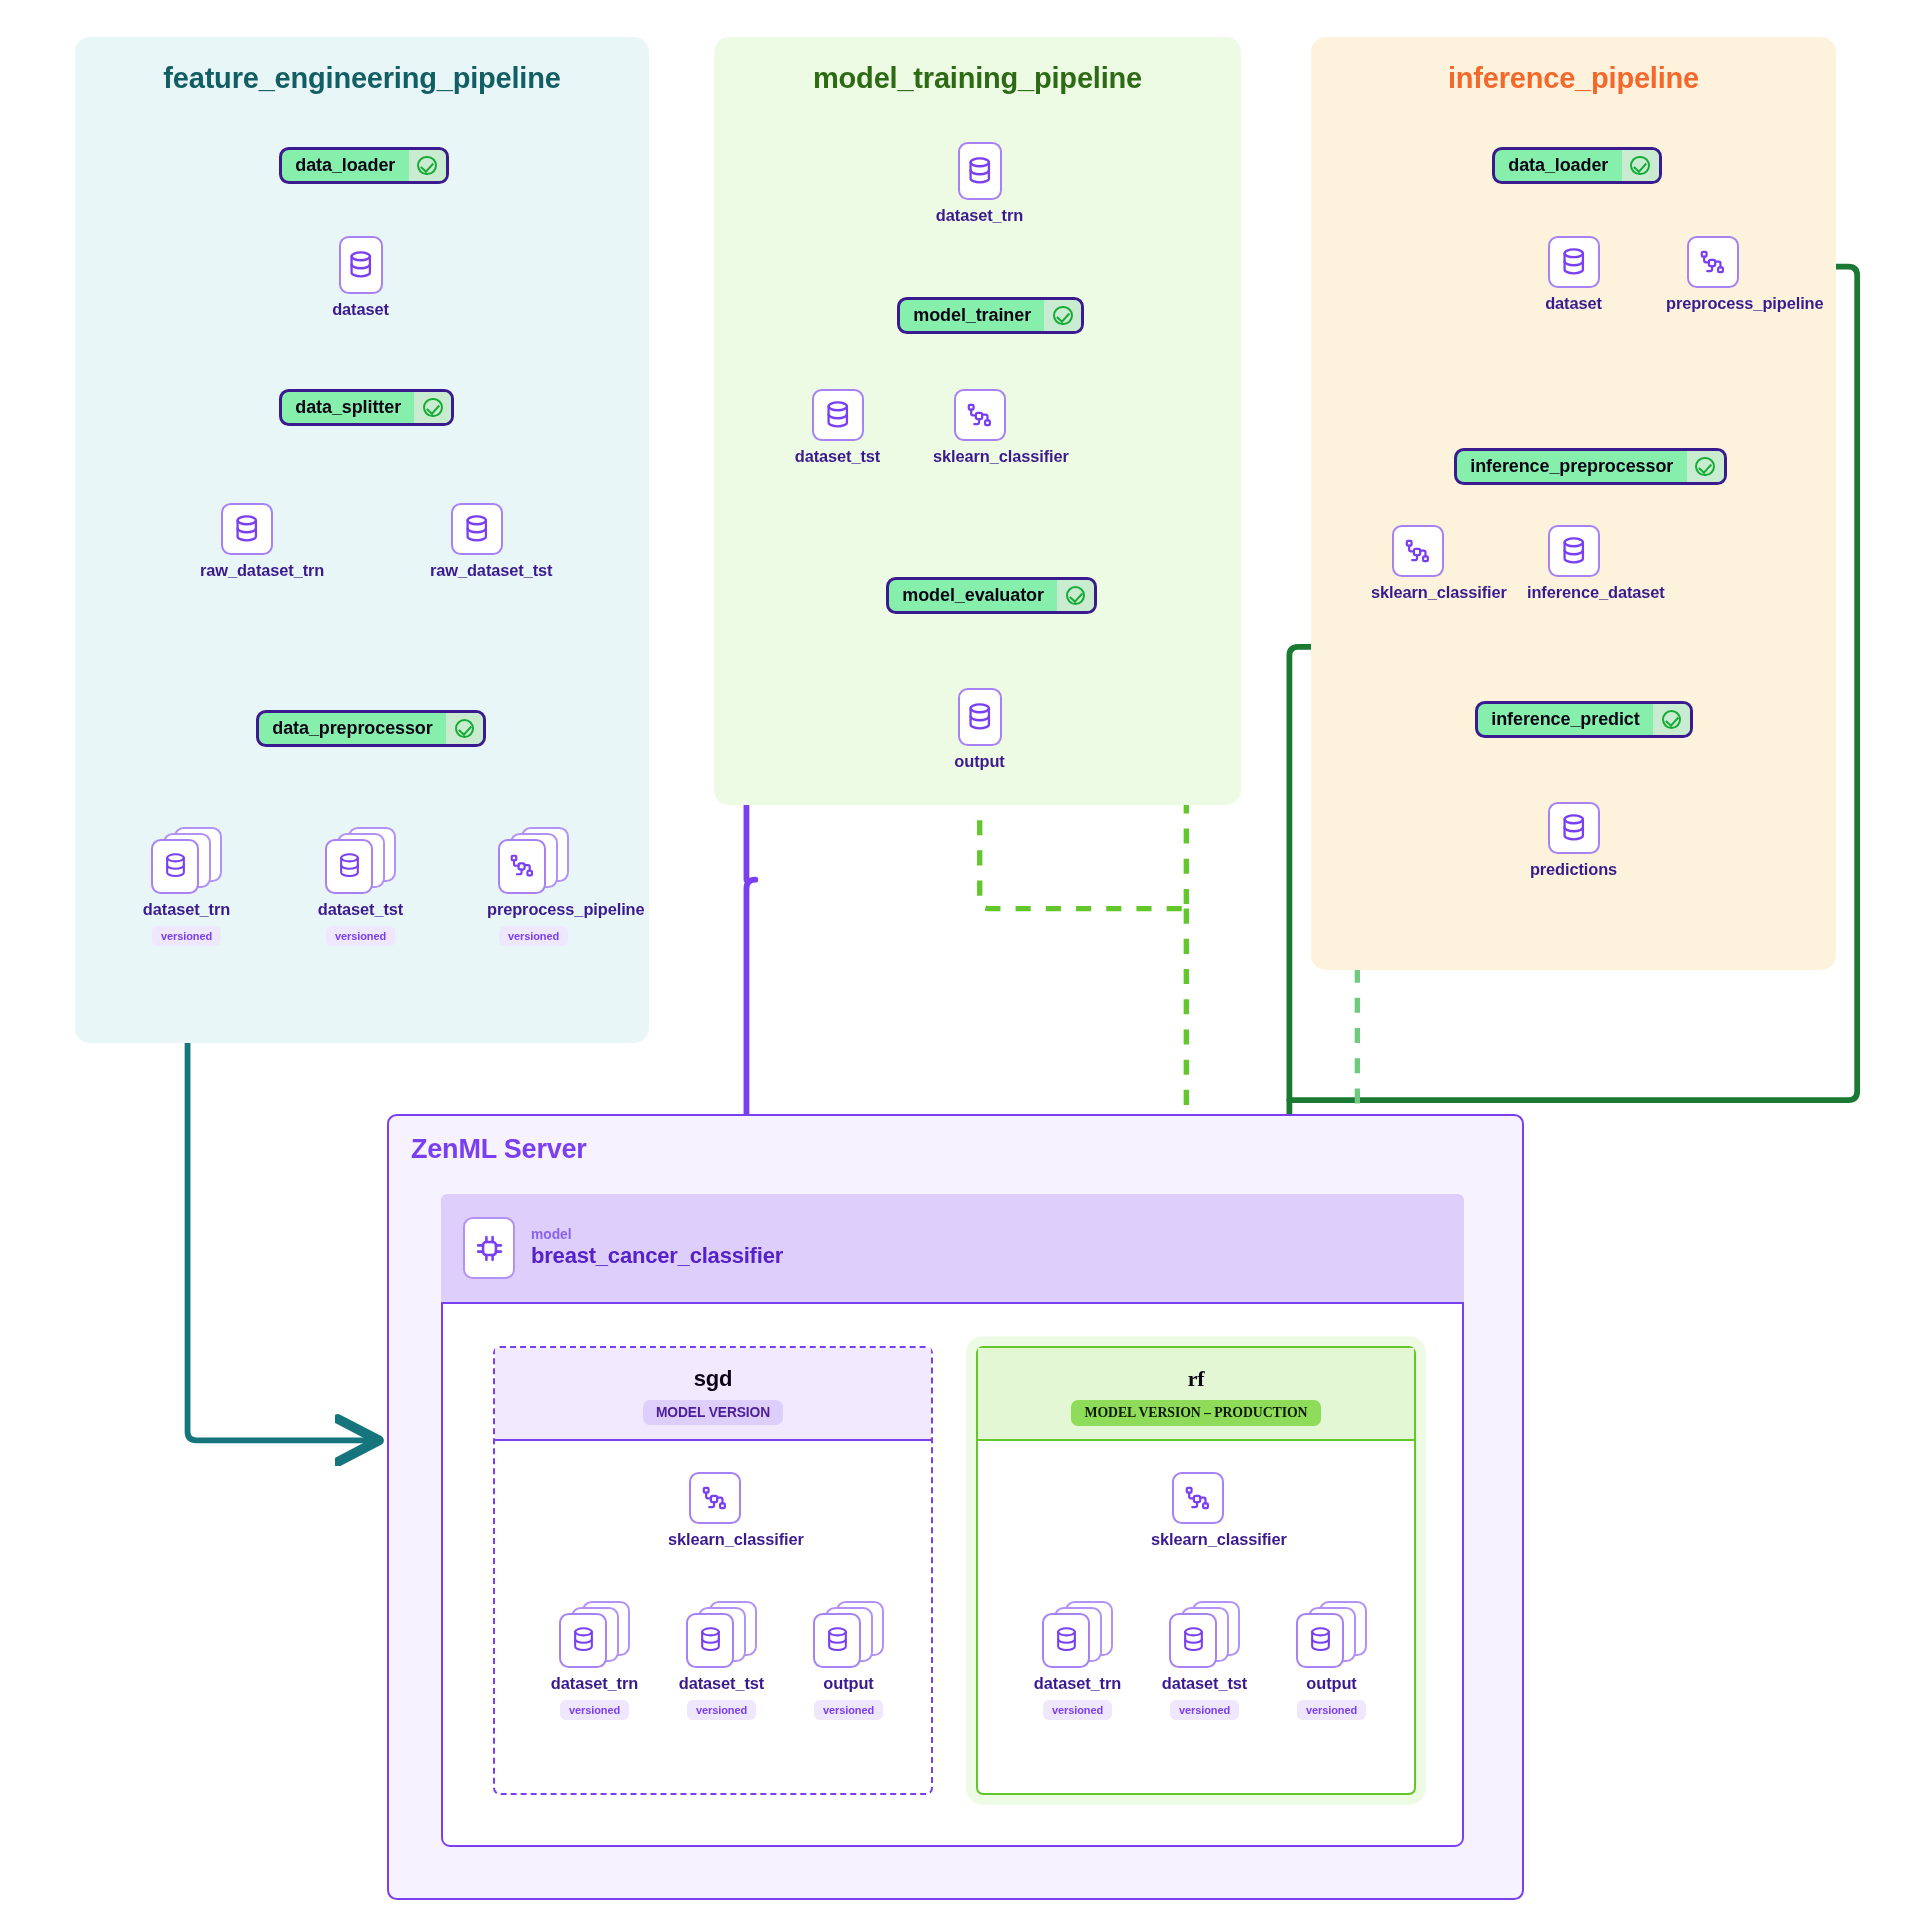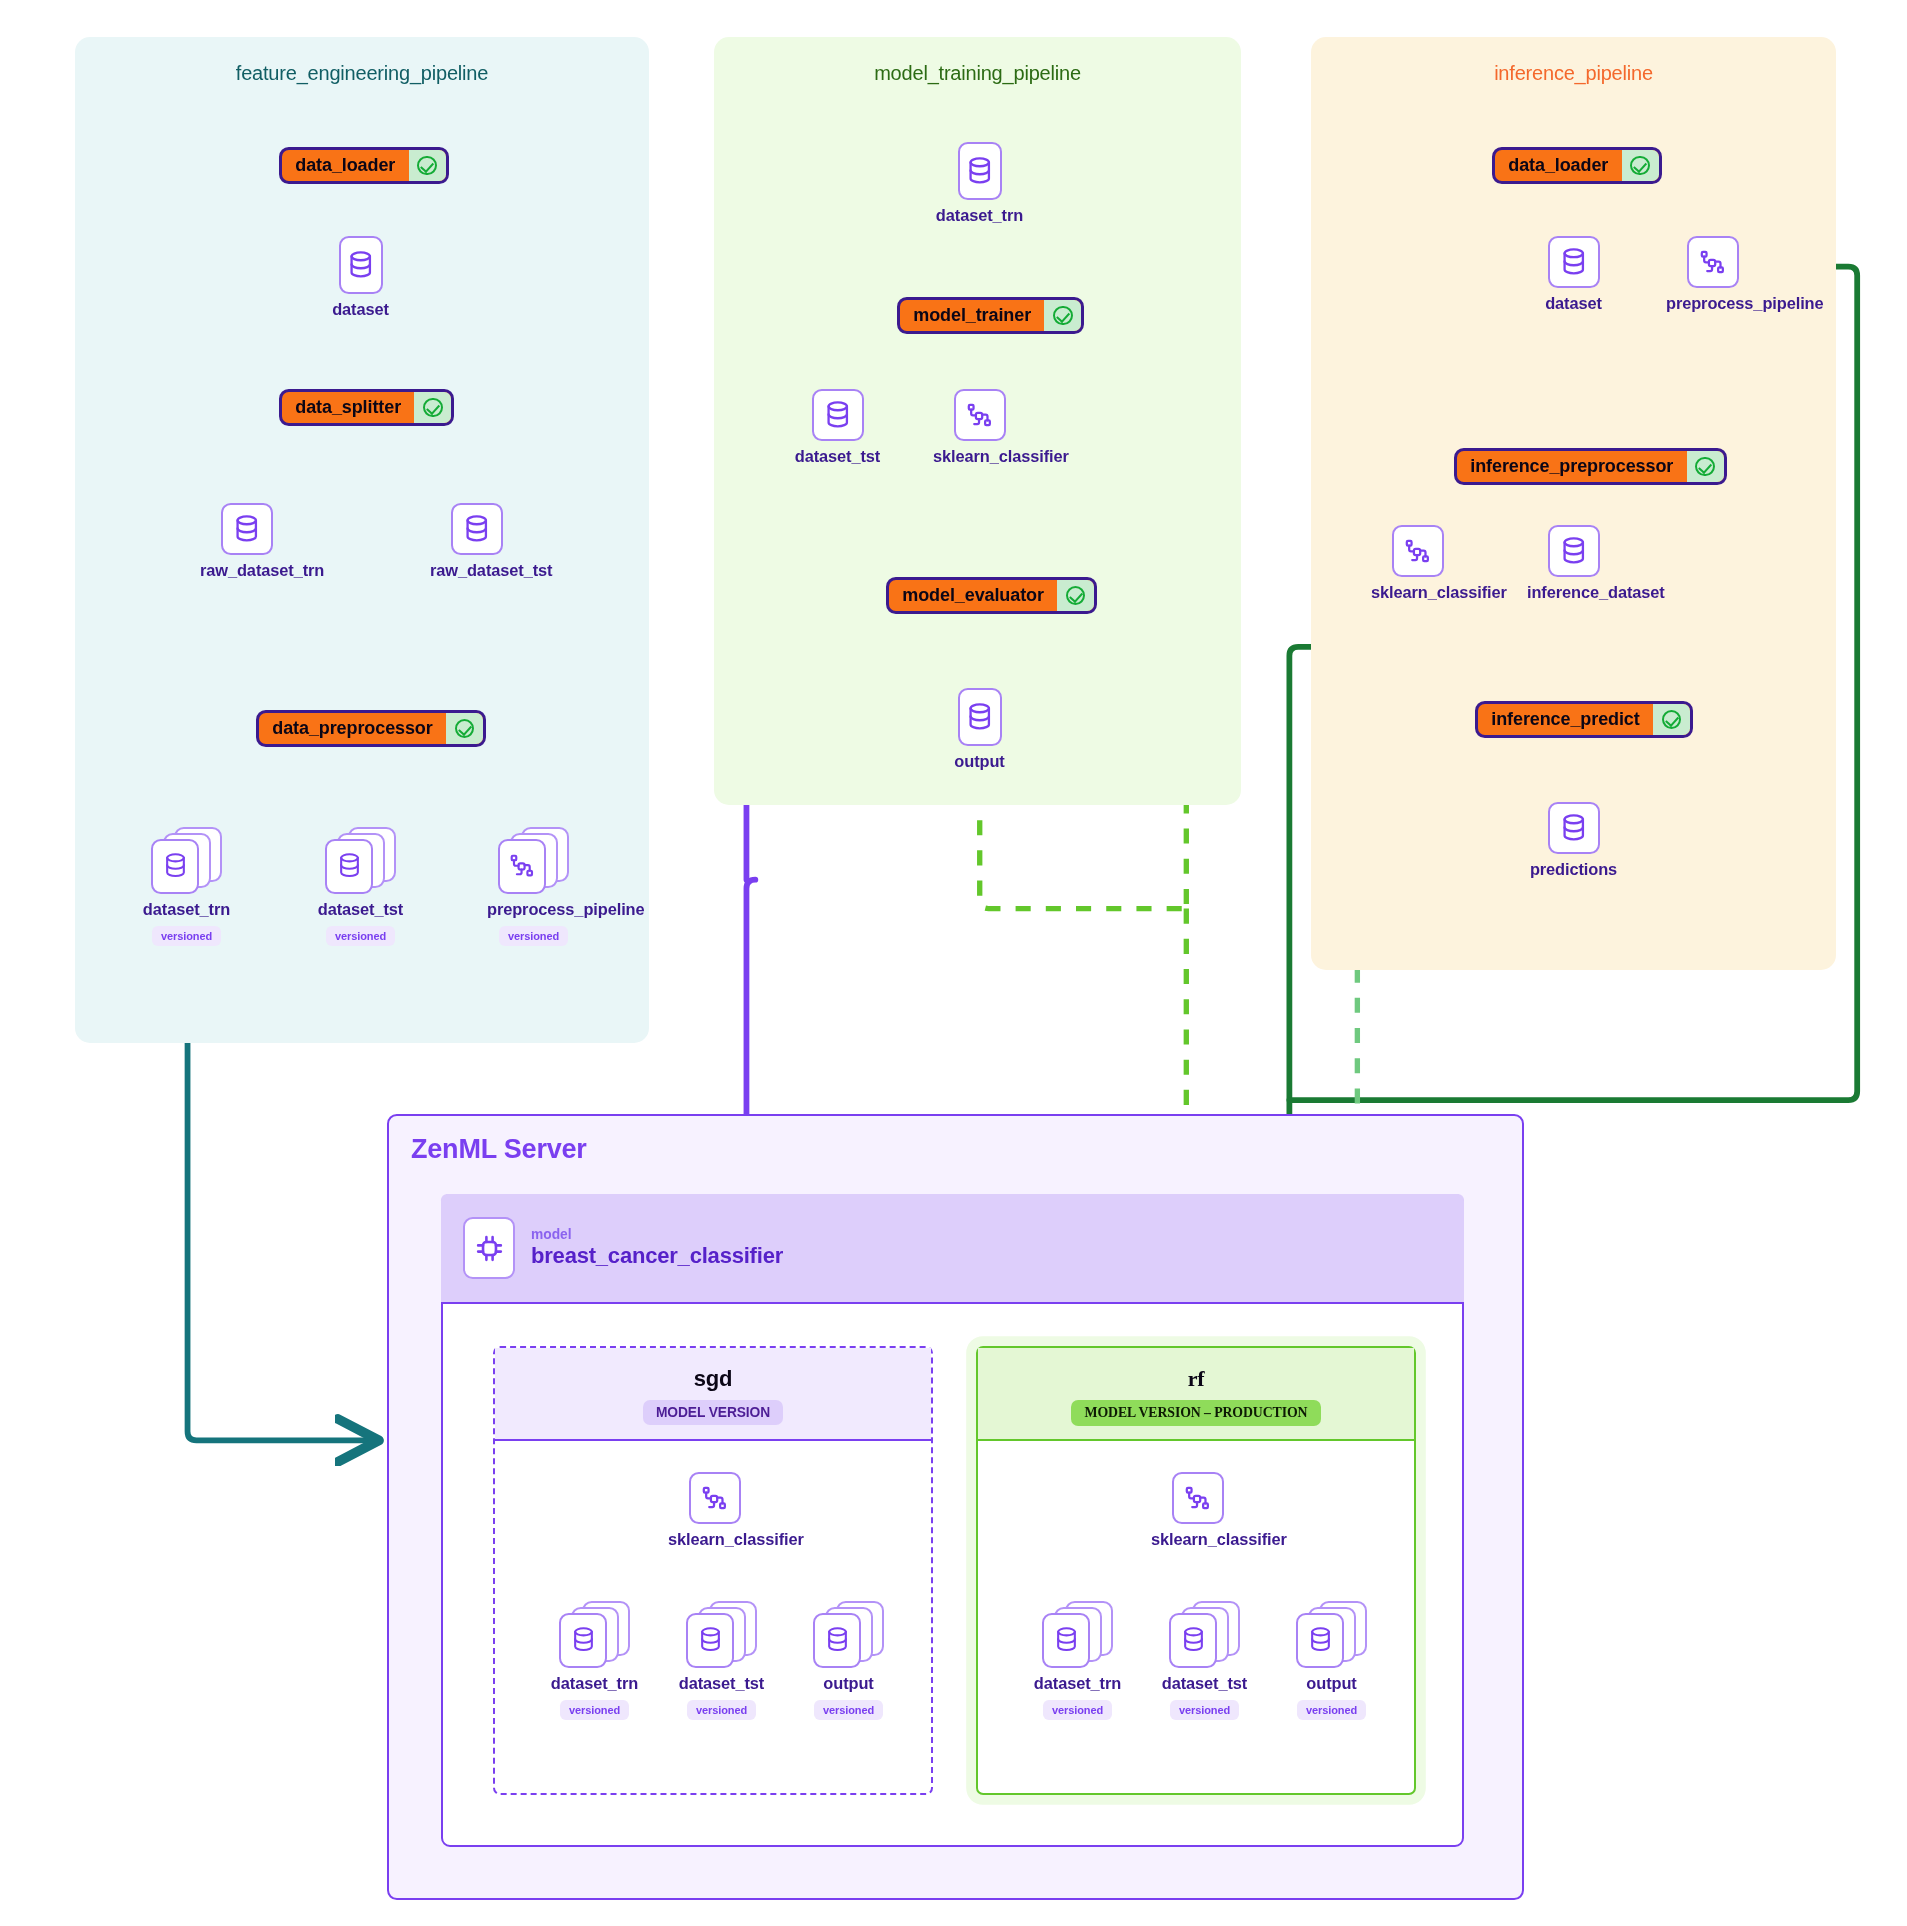--- a/index.html
+++ b/index.html
@@ -17,33 +17,33 @@
 
   
   .panel {
     position: absolute;
     border-radius: 15px;
   }
   .panel-title {
     position: absolute;
     left: 0; right: 0;
     text-align: center;
-    font-size: 20px;
-    font-weight: normal;
+    font-size: 29px;
+    font-weight: bold;
     letter-spacing: -0.2px;
   }
 
   
   .step {
     position: absolute;
     display: flex;
     align-items: stretch;
     border: 3.1px solid #3b1a8f;
     border-radius: 9.8px;
-    background: #f97316;
+    background: #86efac;
     height: 37px;
     overflow: hidden;
     white-space: nowrap;
   }
   .step-label {
     display: flex; align-items: center;
     padding: 0 13.3px;
     font-size: 18px;
     font-weight: bold;
     color: #0b0616;

